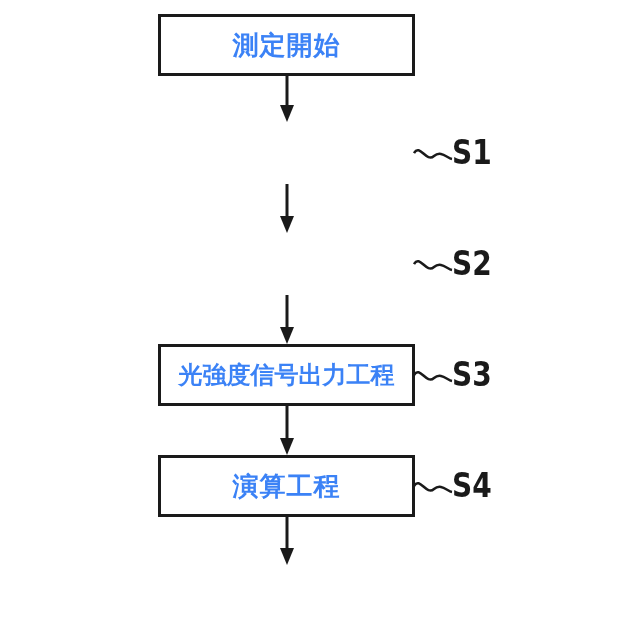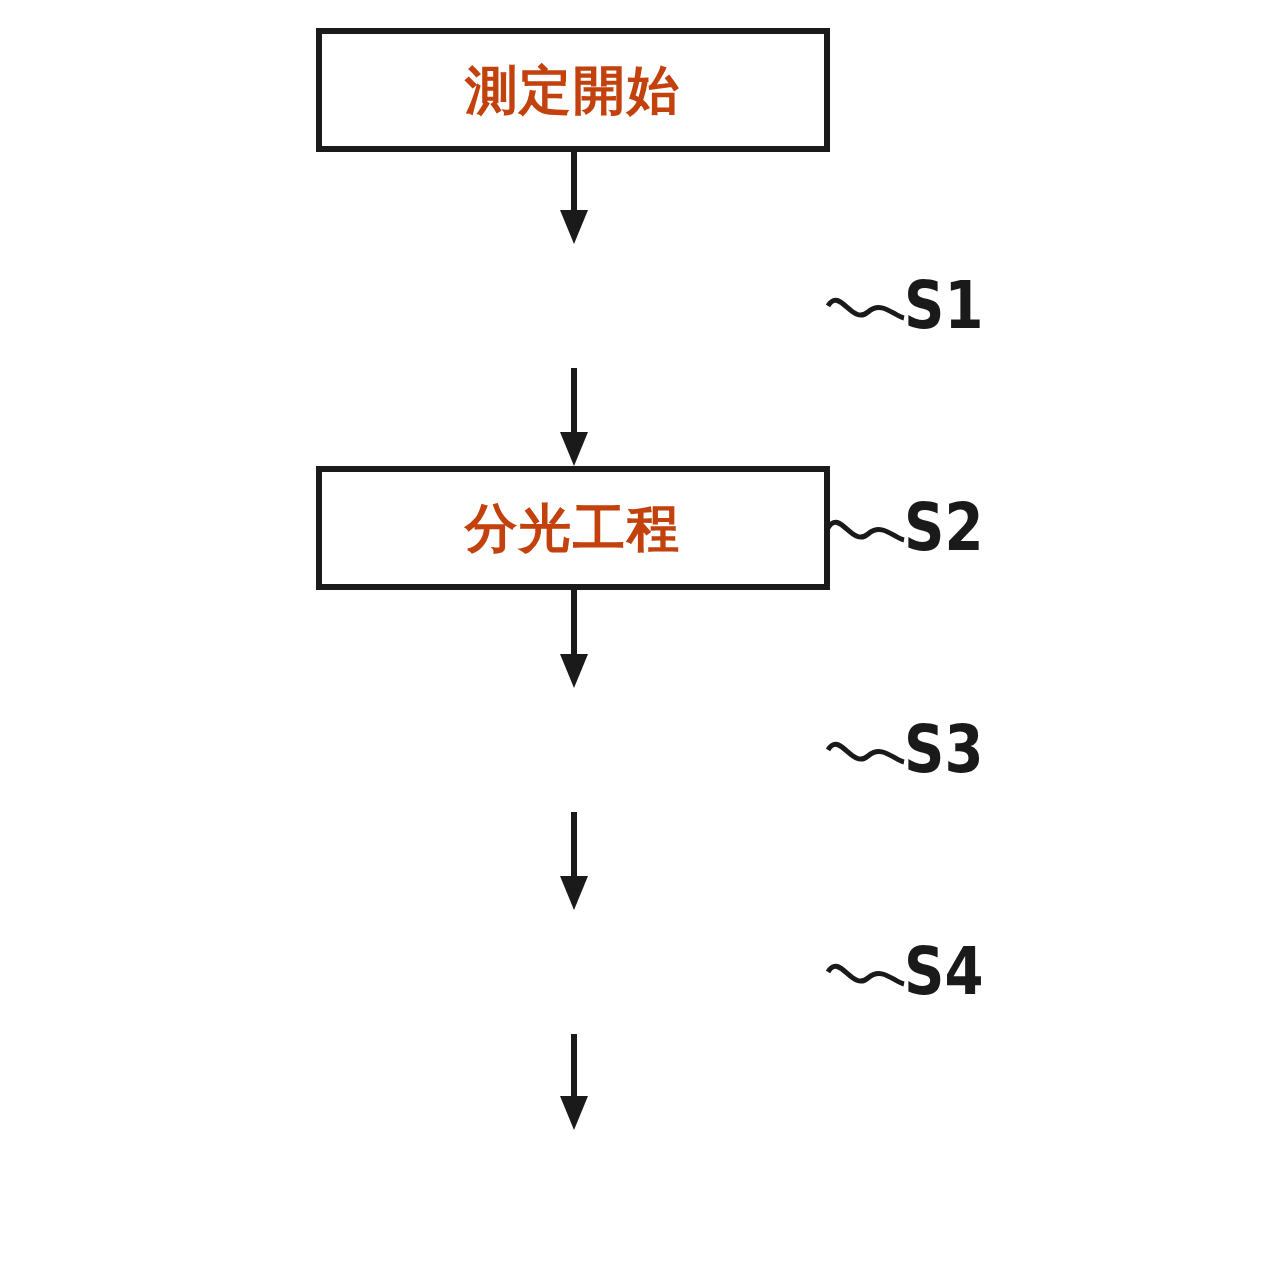--- a/index.html
+++ b/index.html
@@ -19,21 +19,21 @@
     border: 3px solid #1a1a1a;
     background: #ffffff;
     box-sizing: border-box;
     display: flex;
     align-items: center;
     justify-content: center;
   }
   .node-label {
     font-size: 26px;
     font-weight: bold;
-    color: #c2410c;
+    color: #3b82f6;
     letter-spacing: 1px;
     white-space: nowrap;
   }
   .node-label.long { font-size: 24px; letter-spacing: 0; }
   .arrow {
     position: absolute;
     left: 277px;
     display: block;
   }
   .squiggle {
@@ -71,43 +71,46 @@
   <svg class="squiggle" style="top:144px" width="40" height="24" viewBox="0 0 40 24">
     <path d="M1,9 C7,-1 13,19 21,12 C28,6 34,14 39,15" stroke="#1a1a1a" stroke-width="2.5" fill="none"></path>
   </svg>
   <div class="step-label" style="top:134px">S1</div>
 
   <svg class="arrow" style="top:184px" width="20" height="49" viewBox="0 0 20 49">
     <line x1="10" y1="0" x2="10" y2="33" stroke="#1a1a1a" stroke-width="3"></line>
     <polygon points="3,32 17,32 10,49" fill="#1a1a1a"></polygon>
   </svg>
 
-  <div class="node" style="top:233px">
-    <span class="node-label">分光工程</span>
-  </div>
   <svg class="squiggle" style="top:255px" width="40" height="24" viewBox="0 0 40 24">
     <path d="M1,9 C7,-1 13,19 21,12 C28,6 34,14 39,15" stroke="#1a1a1a" stroke-width="2.5" fill="none"></path>
   </svg>
   <div class="step-label" style="top:245px">S2</div>
 
   <svg class="arrow" style="top:295px" width="20" height="49" viewBox="0 0 20 49">
     <line x1="10" y1="0" x2="10" y2="33" stroke="#1a1a1a" stroke-width="3"></line>
     <polygon points="3,32 17,32 10,49" fill="#1a1a1a"></polygon>
   </svg>
 
+  <div class="node" style="top:344px">
+    <span class="node-label long">光強度信号出力工程</span>
+  </div>
   <svg class="squiggle" style="top:366px" width="40" height="24" viewBox="0 0 40 24">
     <path d="M1,9 C7,-1 13,19 21,12 C28,6 34,14 39,15" stroke="#1a1a1a" stroke-width="2.5" fill="none"></path>
   </svg>
   <div class="step-label" style="top:356px">S3</div>
 
   <svg class="arrow" style="top:406px" width="20" height="49" viewBox="0 0 20 49">
     <line x1="10" y1="0" x2="10" y2="33" stroke="#1a1a1a" stroke-width="3"></line>
     <polygon points="3,32 17,32 10,49" fill="#1a1a1a"></polygon>
   </svg>
 
+  <div class="node" style="top:455px">
+    <span class="node-label">演算工程</span>
+  </div>
   <svg class="squiggle" style="top:477px" width="40" height="24" viewBox="0 0 40 24">
     <path d="M1,9 C7,-1 13,19 21,12 C28,6 34,14 39,15" stroke="#1a1a1a" stroke-width="2.5" fill="none"></path>
   </svg>
   <div class="step-label" style="top:467px">S4</div>
 
   <svg class="arrow" style="top:517px" width="20" height="48" viewBox="0 0 20 48">
     <line x1="10" y1="0" x2="10" y2="32" stroke="#1a1a1a" stroke-width="3"></line>
     <polygon points="3,31 17,31 10,48" fill="#1a1a1a"></polygon>
   </svg>
 

